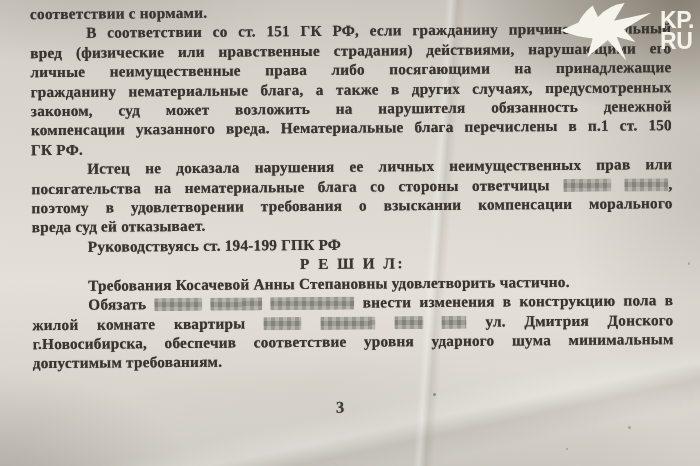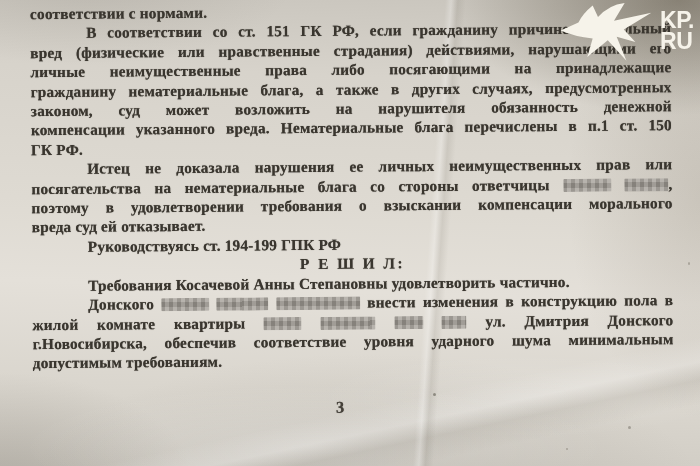--- a/index.html
+++ b/index.html
@@ -82,21 +82,21 @@
         <div class="line justify"><span>законом, суд может возложить на нарушителя обязанность денежной</span></div>
         <div class="line justify"><span>компенсации указанного вреда. Нематериальные блага перечислены в п.1 ст. 150</span></div>
         <div class="line"><span>ГК РФ.</span></div>
         <div class="line indent justify"><span>Истец не доказала нарушения ее личных неимущественных прав или</span></div>
         <div class="line justify"><span>посягательства на нематериальные блага со стороны ответчицы</span> <span class="redact" style="width: 48px;"></span> <span class="redact" style="width: 44px;"></span><span>,</span></div>
         <div class="line justify"><span>поэтому в удовлетворении требования о взыскании компенсации морального</span></div>
         <div class="line"><span>вреда суд ей отказывает.</span></div>
         <div class="line indent"><span>Руководствуясь ст. 194-199 ГПК РФ</span></div>
         <div class="line center"><span>Р Е Ш И Л:</span></div>
         <div class="line indent"><span>Требования Косачевой Анны Степановны удовлетворить частично.</span></div>
-        <div class="line indent justify"><span>Донского</span> <span class="redact" style="width: 48px;"></span> <span class="redact" style="width: 52px;"></span> <span class="redact" style="width: 84px;"></span> <span>внести изменения в конструкцию пола в</span></div>
+        <div class="line indent justify"><span>Обязать</span> <span class="redact" style="width: 48px;"></span> <span class="redact" style="width: 52px;"></span> <span class="redact" style="width: 84px;"></span> <span>внести изменения в конструкцию пола в</span></div>
         <div class="line justify"><span>жилой комнате квартиры</span> <span class="redact" style="width: 38px;"></span> <span class="redact" style="width: 55px;"></span> <span class="redact" style="width: 29px;"></span> <span class="redact" style="width: 25px;"></span> <span>ул. Дмитрия Донского</span></div>
         <div class="line justify"><span>г.Новосибирска, обеспечив соответствие уровня ударного шума минимальным</span></div>
         <div class="line"><span>допустимым требованиям.</span></div>
       </div>
     <div class="pagenum">3</div>
   </div>
 
   <div class="logo" style="color: rgb(246, 243, 234);">
     <svg class="bird" viewBox="0 0 110 72" xmlns="http://www.w3.org/2000/svg">
       <path fill="currentColor" d="M4,32 L24,23 Q29,13 40,4 L46,17 Q58,3 76,1 L64,21 L106,12 L75,31 L88,45 L67,39 L78,66 L57,43 L34,62 L40,41 Q20,39 4,32 Z"></path>

